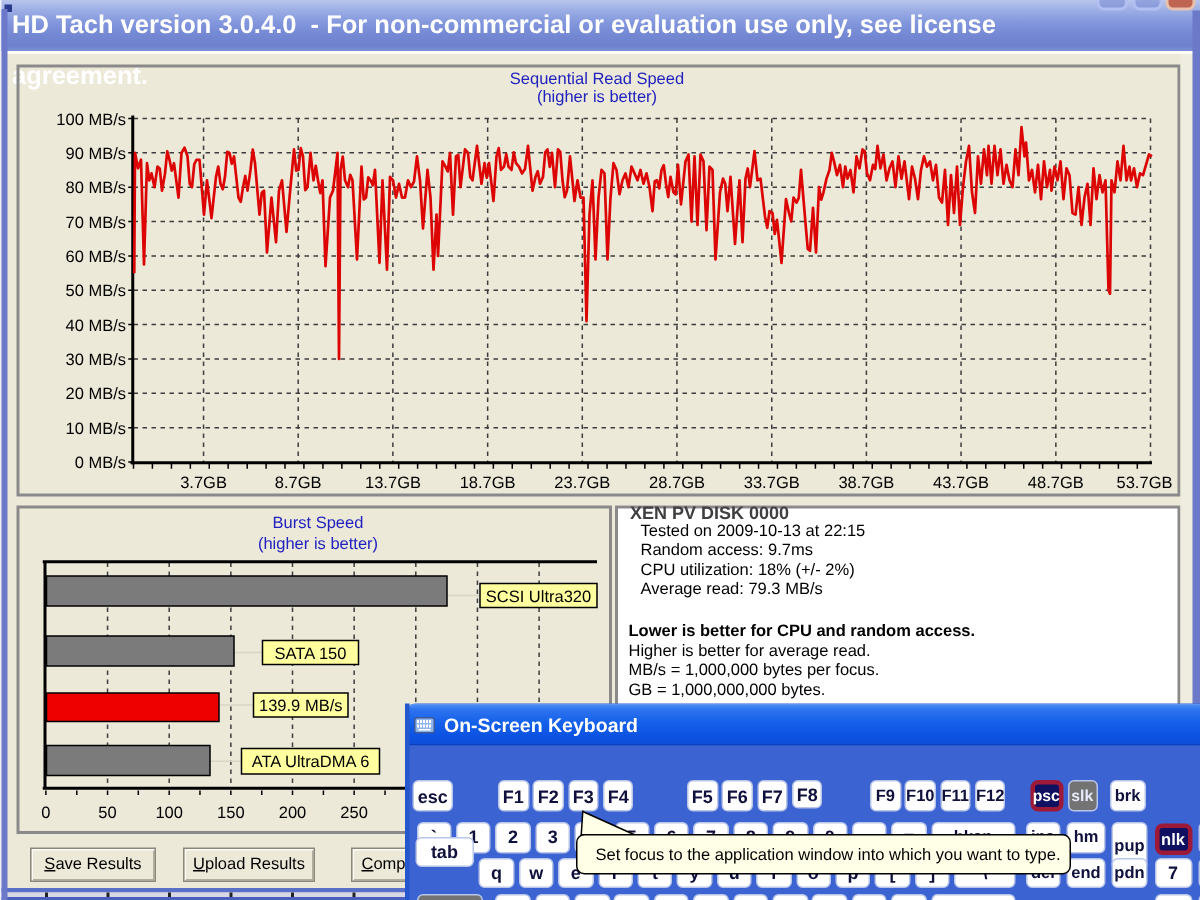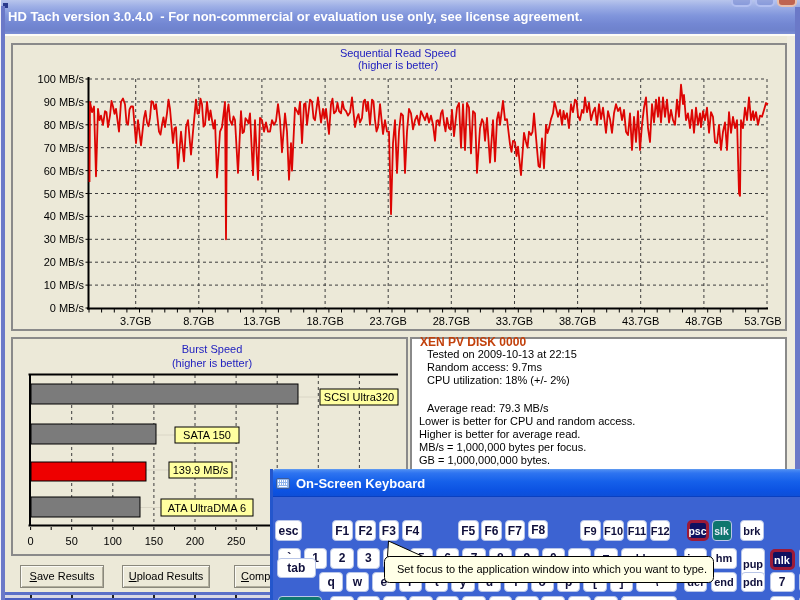--- a/index.html
+++ b/index.html
@@ -6,29 +6,29 @@
 .abs { position:absolute; }
 .lbl { font:11px "Liberation Sans",sans-serif; fill:#000; }
 .g { stroke:#3c3c3c; stroke-width:1; stroke-dasharray:3 3; }
 .ax1 { stroke:#000; stroke-width:1; }
 .ax2 { stroke:#000; stroke-width:2; }
 .ttl { position:absolute; width:300px; text-align:center; color:#2121bf; font-size:11px; }
 .panel { position:absolute; border:2px solid #8a8a8a; }
 .btn { position:absolute; height:23px; background:#ece9d8; border:1px solid #8a887c; box-shadow:inset 1px 1px 0 #fbfaf5, inset -1px -1px 0 #b0ad9c; font-size:11px; color:#000; text-align:center; line-height:21px; }
 .k { position:absolute; background:#fff; border:1px solid #b9c6e8; border-radius:4px; color:#10103c; font-weight:bold; font-size:12px; display:flex; align-items:center; justify-content:center; }
 .kd { background:#101060; color:#fff; border:3px solid #9c1a38; border-radius:5px; }
-.kl { background:#0f766e; color:#e8ecfa; }
+.kl { background:#737373; color:#e8ecfa; }
 .menu-item { position:absolute; top:0; font-size:11px; color:#000; }
 .info-line { position:absolute; font-size:11px; color:#000; white-space:pre; }
 </style></head>
 <body>
 
 <div class="abs" style="left:0;top:0;width:800px;height:34px;background:linear-gradient(180deg,#b8c5ec 0%,#9fb0e6 18%,#8196dc 45%,#7387d3 70%,#6e82cc 90%,#7d90d5 100%);"></div>
 <div class="abs" style="left:3px;top:3px;width:5px;height:5px;background:#2a3a8c;"></div>
-<div class="abs" style="left:8px;top:0;width:700px;height:34px;line-height:34px;color:#fff;font-weight:bold;font-size:13px;">HD Tach version 3.0.4.0&nbsp;&nbsp;- For non-commercial or evaluation use only, see license agreement.</div>
+<div class="abs" style="left:8px;top:0;width:700px;height:34px;line-height:34px;color:#fff;font-weight:bold;font-size:17px;">HD Tach version 3.0.4.0&nbsp;&nbsp;- For non-commercial or evaluation use only, see license agreement.</div>
 
 <div class="abs" style="left:731px;top:-14px;width:21px;height:21px;border-radius:5px;background:rgba(105,125,205,0.45);border:2px solid #b2bff0;"></div>
 <div class="abs" style="left:755px;top:-14px;width:20px;height:21px;border-radius:5px;background:rgba(105,125,205,0.45);border:2px solid #b2bff0;"></div>
 <div class="abs" style="left:777px;top:-14px;width:20px;height:21px;border-radius:5px;background:#bf6450;border:2px solid #e8c0ae;"></div>
 <div class="abs" style="left:0;top:34px;width:800px;height:2px;background:#fdfcf6;"></div>
 
 <div class="panel" style="left:11px;top:43px;width:776px;height:288px;"></div>
 <svg class="abs" style="left:11px;top:43px" width="775" height="287">
 <g>
       <line x1="78.0" y1="36.0" x2="756.0" y2="36.0" class="g"></line>
@@ -198,26 +198,26 @@
     <text x="60.7" y="208.0" class="lbl" text-anchor="middle">50</text>
     <text x="101.8" y="208.0" class="lbl" text-anchor="middle">100</text>
     <text x="142.9" y="208.0" class="lbl" text-anchor="middle">150</text>
     <text x="184.0" y="208.0" class="lbl" text-anchor="middle">200</text>
     <text x="225.1" y="208.0" class="lbl" text-anchor="middle">250</text>
 </svg>
 <div class="ttl" style="left:62px;top:343px;">Burst Speed</div>
 <div class="ttl" style="left:62px;top:357px;">(higher is better)</div>
 
 <div class="panel" style="left:410px;top:337px;width:377px;height:219px;background:#fff;"></div>
-<div class="info-line" style="left:420px;top:335px;font-weight:bold;font-size:12px;color:#c2410c;">XEN PV DISK 0000</div>
+<div class="info-line" style="left:420px;top:335px;font-weight:bold;font-size:12px;color:#404040;">XEN PV DISK 0000</div>
 <div class="info-line" style="left:427px;top:348px;">Tested on 2009-10-13 at 22:15</div>
 <div class="info-line" style="left:427px;top:361px;">Random access: 9.7ms</div>
 <div class="info-line" style="left:427px;top:374px;">CPU utilization: 18% (+/- 2%)</div>
-<div class="info-line" style="left:427px;top:402px;">Average read: 79.3 MB/s</div>
-<div class="info-line" style="left:419px;top:415px;">Lower is better for CPU and random access.</div>
+<div class="info-line" style="left:427px;top:387px;">Average read: 79.3 MB/s</div>
+<div class="info-line" style="left:419px;top:415px;font-weight:bold;">Lower is better for CPU and random access.</div>
 <div class="info-line" style="left:419px;top:428px;">Higher is better for average read.</div>
 <div class="info-line" style="left:419px;top:441px;">MB/s = 1,000,000 bytes per focus.</div>
 <div class="info-line" style="left:419px;top:454px;text-align:center;">GB = 1,000,000,000 bytes.</div>
 
 <div class="btn" style="left:20px;top:565px;width:84px;"><span style="text-decoration:underline">S</span>ave Results</div>
 <div class="btn" style="left:122px;top:565px;width:88px;"><span style="text-decoration:underline">U</span>pload Results</div>
 <div class="btn" style="left:234px;top:565px;width:110px;text-align:left;padding-left:6px;"><span style="text-decoration:underline">C</span>ompare Results</div>
 
 <div class="abs" style="left:0;top:591.5px;width:800px;height:3px;background:#5a6fc8;"></div>
 <div class="abs" style="left:0;top:594.5px;width:800px;height:3px;background:#d8d8e4;"></div>

